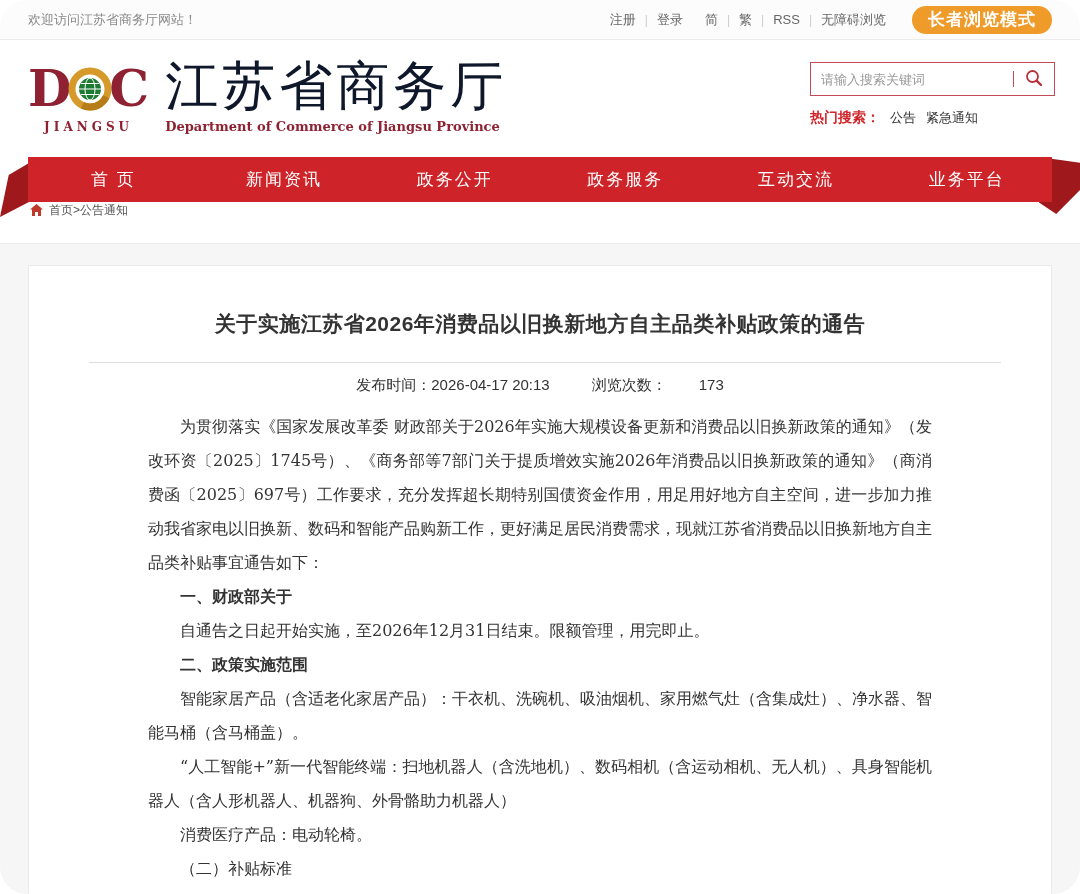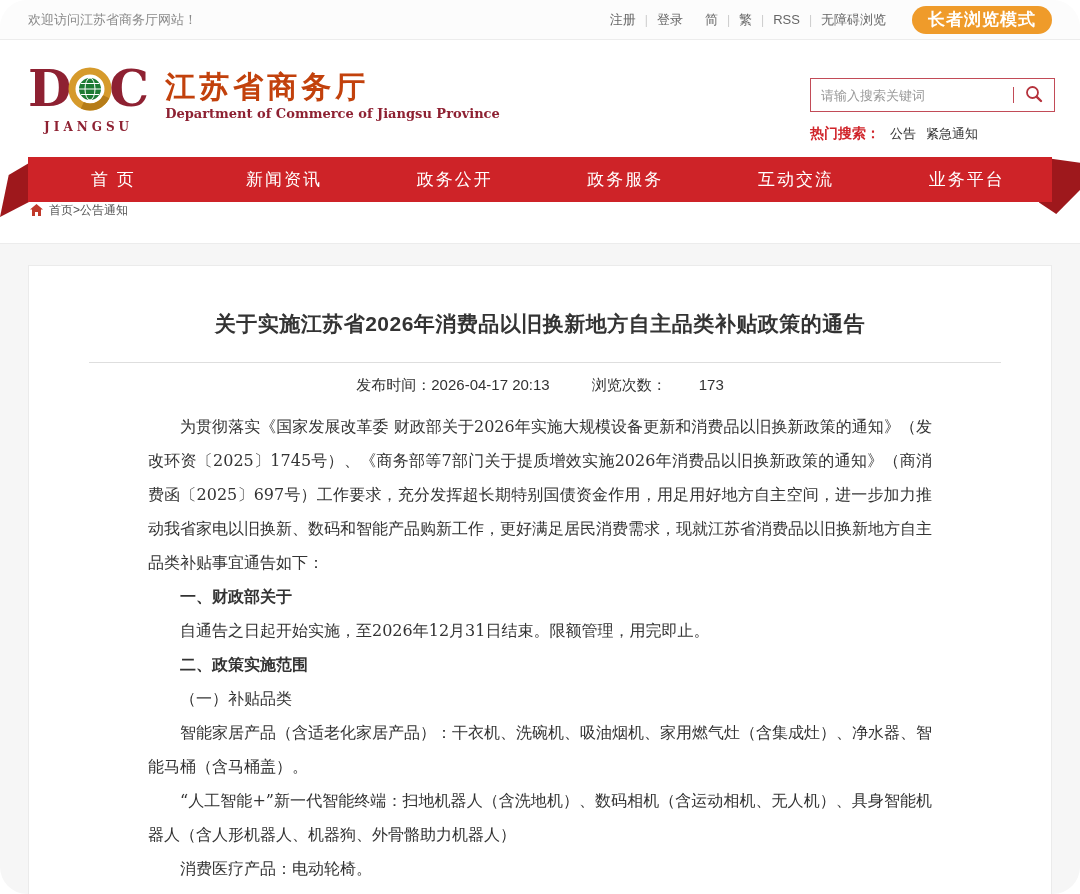--- a/index.html
+++ b/index.html
@@ -26,25 +26,25 @@
   
   .header { height:117px; background:#fff; display:flex; align-items:center;
     padding:0 28px; position:relative; }
   .logo { display:flex; flex-direction:column; align-items:center; cursor:pointer; }
   .logo-letters { display:flex; align-items:center; font-family:"DejaVu Serif", serif;
     font-weight:bold; font-size:50px; line-height:1; color:#8e2132; }
   .logo-o { margin:0 -3px; display:flex; }
   .logo-caption { font-family:"DejaVu Serif", serif; font-weight:bold; font-size:12px;
     letter-spacing:4px; color:#8e2132; margin-top:6px; }
   .site-title-block { margin-left:16px; margin-top:-6px; }
-  .site-title { font-family:"DejaVu Serif", serif; font-size:30px; font-weight:700;
-    letter-spacing:4px; color:#c2410c; line-height:1.1; }
+  .site-title { font-family:"DejaVu Serif", serif; font-size:53px; font-weight:400;
+    letter-spacing:4px; color:#0f172a; line-height:1.1; }
   .site-subtitle { font-family:"DejaVu Serif", serif; font-size:13px; font-weight:bold;
     color:#8e2132; margin-top:3px; }
-  .header-right { position:absolute; right:25px; top:38px; width:245px; }
+  .header-right { position:absolute; right:25px; top:22px; width:245px; }
   .search-box { display:flex; align-items:center; height:34px; background:#fff;
     border:1px solid #c24b57; }
   .search-input { flex:1; border:none; outline:none; height:100%; padding:0 10px;
     font-size:13px; color:#444; font-family:"Liberation Sans",sans-serif; }
   .search-input::placeholder { color:#999; }
   .search-divider { width:1px; height:16px; background:#c24b57; }
   .search-btn { width:40px; height:100%; background:#fff; border:none; display:flex;
     align-items:center; justify-content:center; cursor:pointer; }
   .hot-search { margin-top:13px; font-size:13px; display:flex; align-items:flex-start; }
   .hot-label { color:#d0242a; font-weight:bold; font-size:14px; }
@@ -179,21 +179,20 @@
       <div class="title-divider"></div>
       <div class="meta">
         <span>发布时间：</span><span>2026-04-17 20:13</span><span class="views-label">浏览次数：</span><span class="views-value">173</span>
       </div>
       <div class="article-body">
 
       <p class="para">为贯彻落实《国家发展改革委 财政部关于2026年实施大规模设备更新和消费品以旧换新政策的通知》（发改环资〔2025〕1745号）、《商务部等7部门关于提质增效实施2026年消费品以旧换新政策的通知》（商消费函〔2025〕697号）工作要求，充分发挥超长期特别国债资金作用，用足用好地方自主空间，进一步加力推动我省家电以旧换新、数码和智能产品购新工作，更好满足居民消费需求，现就江苏省消费品以旧换新地方自主品类补贴事宜通告如下：</p>
           <p class="para bold">一、财政部关于</p>
           <p class="para">自通告之日起开始实施，至2026年12月31日结束。限额管理，用完即止。</p>
           <p class="para bold">二、政策实施范围</p>
-          <p class="para">（一）补贴品类</p>
           <p class="para">智能家居产品（含适老化家居产品）：干衣机、洗碗机、吸油烟机、家用燃气灶（含集成灶）、净水器、智能马桶（含马桶盖）。</p>
           <p class="para">“人工智能+”新一代智能终端：扫地机器人（含洗地机）、数码相机（含运动相机、无人机）、具身智能机器人（含人形机器人、机器狗、外骨骼助力机器人）</p>
           <p class="para">消费医疗产品：电动轮椅。</p>
           <p class="para">（二）补贴标准</p>
         </div>
     </div>
   </div>
 
 </div>
 

